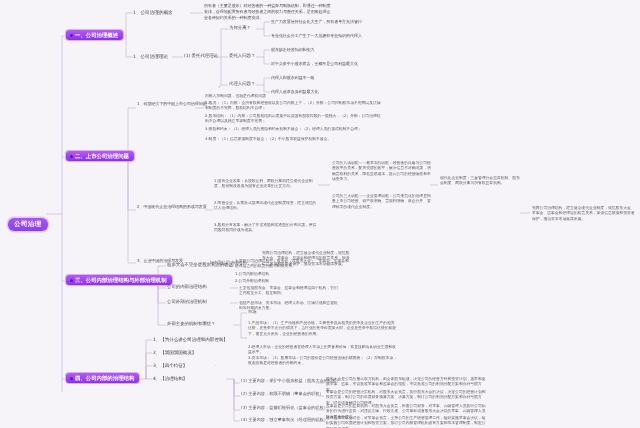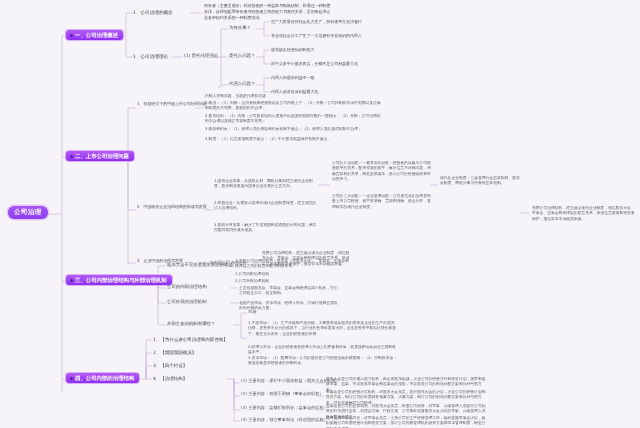--- a/index.html
+++ b/index.html
@@ -10,21 +10,21 @@
     overflow:hidden;
     position:relative;
   }
   #canvas{position:absolute;inset:0;}
   svg.lines{position:absolute;left:0;top:0;width:640px;height:428px;pointer-events:none;}
 
   .node{position:absolute;box-sizing:border-box;}
 
   
   .root{
-    left:8px;top:206px;
+    left:8px;top:218px;
     background:linear-gradient(180deg,#a855f7,#8b3ff0);
     color:#fff;border-radius:6px;
     padding:2px 6px;font-size:6.5px;font-weight:bold;
     letter-spacing:.4px;white-space:nowrap;
     box-shadow:0 0 0 1.5px #e4c8fb;
   }
 
   
   .l1{
     background:linear-gradient(180deg,#b45cf5,#8f2ff0);

